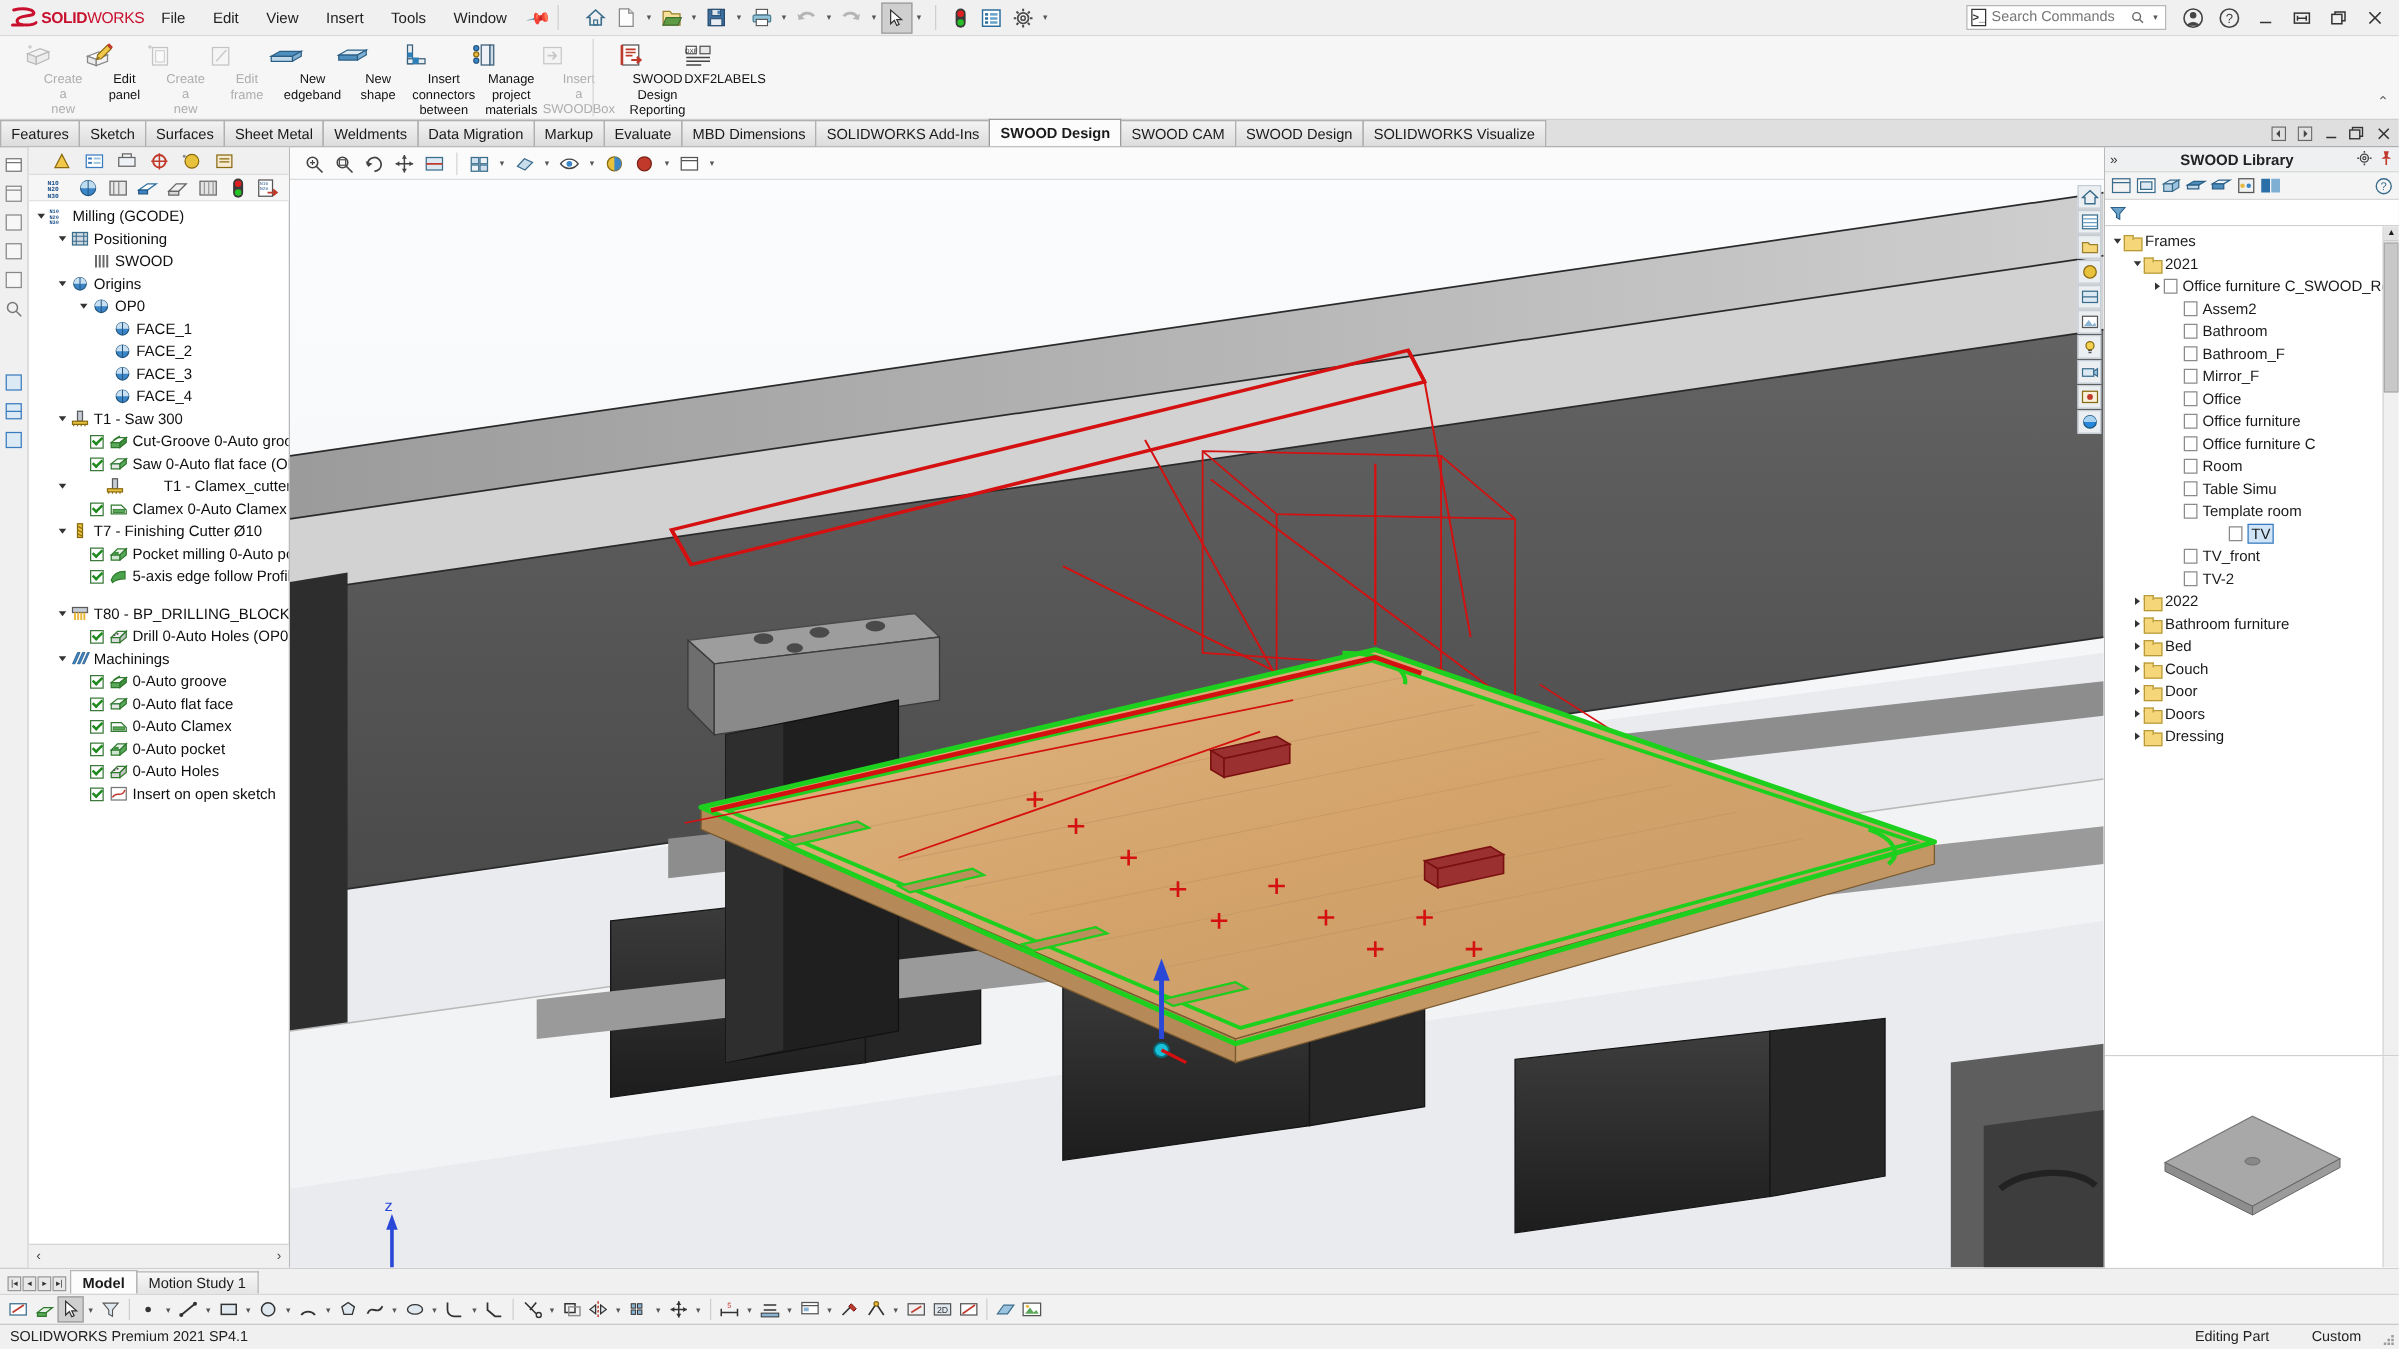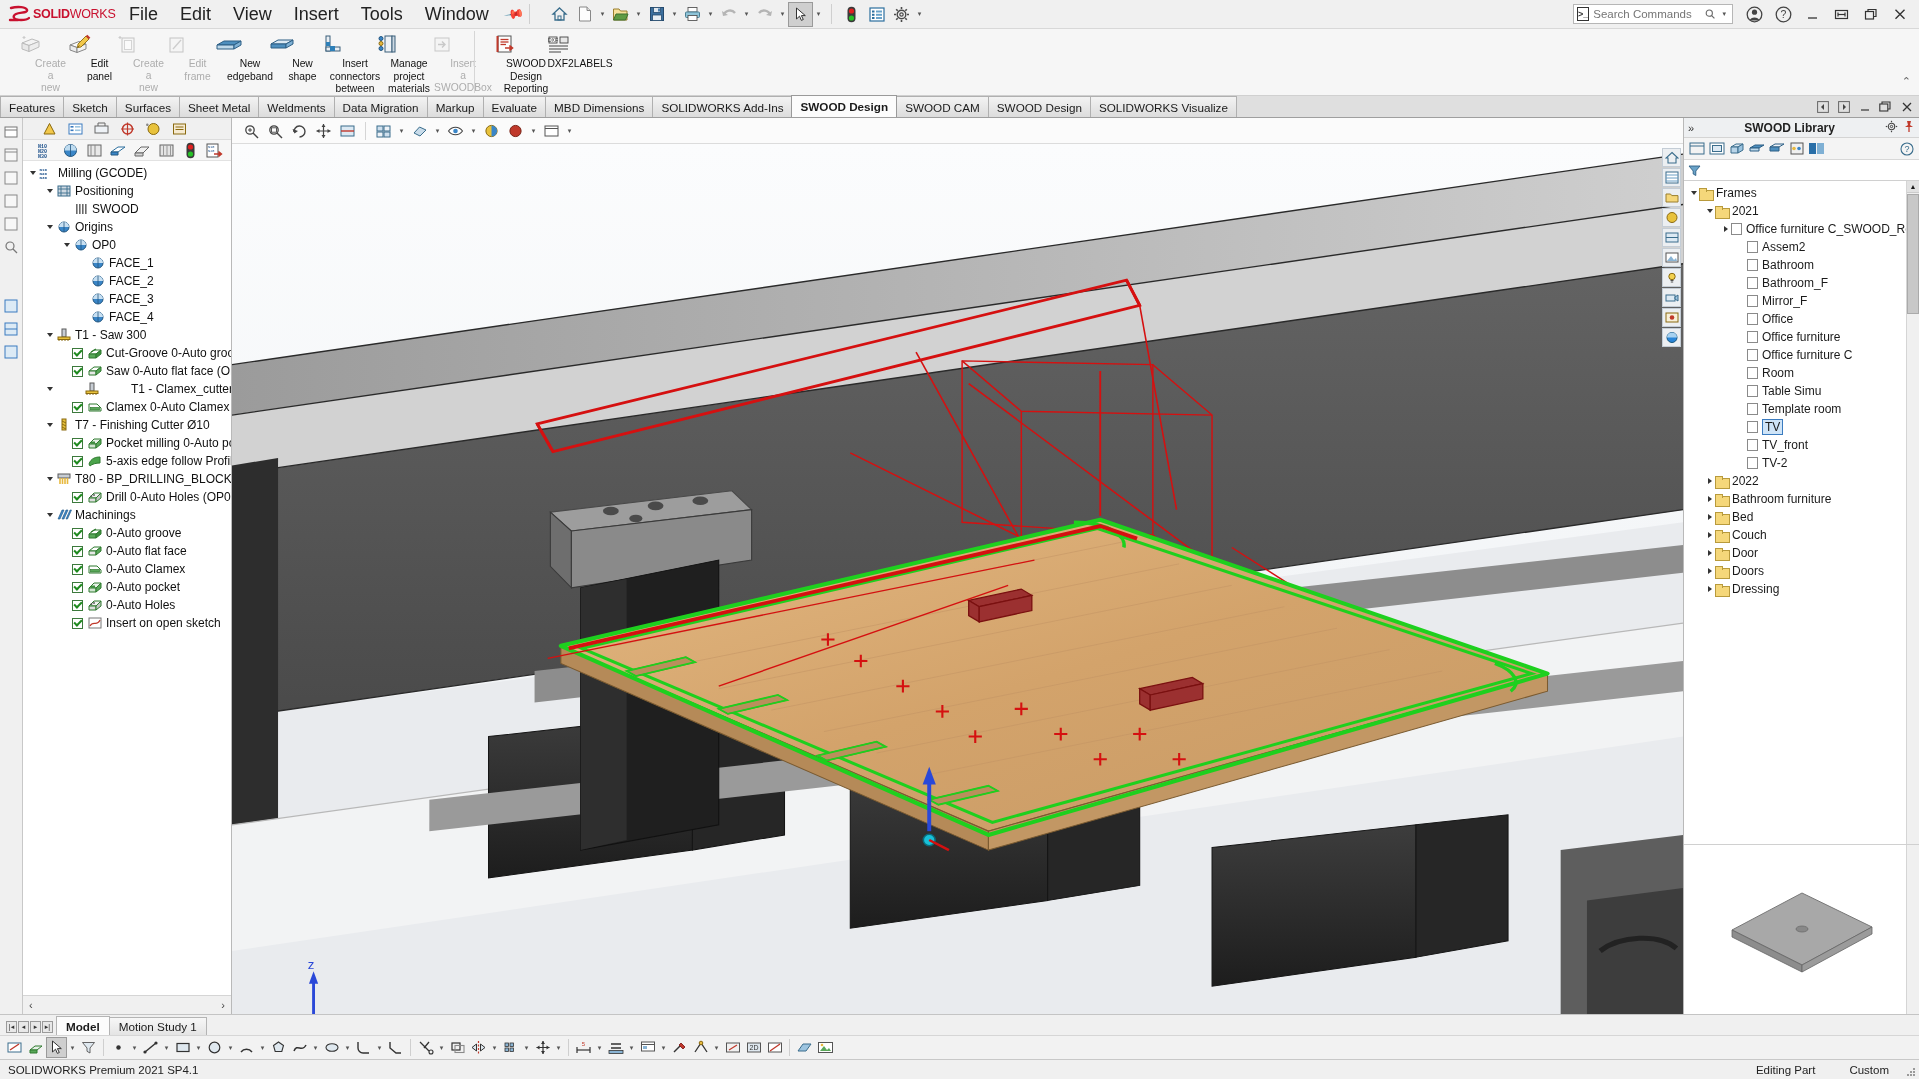--- a/index.html
+++ b/index.html
@@ -15,21 +15,21 @@
 
   
   .titlebar {
     height:29px; background:#f0f0f0; display:flex; align-items:center;
     border-bottom:1px solid #d8d8d8; position:relative; flex:0 0 29px;
   }
   .sw-logo { display:flex; align-items:center; padding-left:8px; width:118px; }
   .sw-logo .sw1 { color:#c8102e; font-weight:bold; font-size:12.5px; letter-spacing:-0.3px; margin-left:3px;}
   .sw-logo .sw2 { color:#c8102e; font-weight:normal; font-size:12.5px; letter-spacing:-0.3px;}
   .menubar { display:flex; align-items:center; gap:0px; }
-  .menubar .mi { padding:3px 11px; font-size:18px; color:#222; cursor:default; }
+  .menubar .mi { padding:3px 11px; font-size:12px; color:#222; cursor:default; }
   .pin { margin-left:6px; color:#555; font-size:13px; transform:rotate(35deg); }
   .tbdiv { width:1px; height:20px; background:#cfcfcf; margin:0 7px; }
   .qtools { display:flex; align-items:center; gap:0px; margin-left:10px;}
   .qbtn { width:25px; height:25px; display:flex; align-items:center; justify-content:center; cursor:default;}
   .caret { font-size:7px; color:#555; width:11px; text-align:center; cursor:default;}
   .qbtn.sel { background:#cfcfcf; border:1px solid #9a9a9a; }
   .doctitle {
     position:absolute; left:0; right:0; text-align:center; font-size:12.5px; color:#222;
     pointer-events:none;
   }
@@ -893,21 +893,21 @@
           <div class="trow" style="padding-left: 38px;">
             <span class="tw"></span>
             <span class="chk"></span>
             <span class="ti">
               <svg width="16" height="14" viewBox="0 0 16 14">
                 <path d="M2 10 C4 4, 9 3, 13 3 L13 9 C9 9, 5 10, 3 12 Z" fill="#4aa34a" stroke="#2f7a2f"></path>
               </svg>
             </span>
             <span class="tlabel">5-axis edge follow Profile on op</span>
           </div>
-          <div class="trow" style="padding-left: 21px;">
+          <div class="trow" style="padding-left: 21px; margin-top: 12px;">
             <span class="tw">
               <span class="tri open"></span>
             </span>
             <span class="ti">
               <svg width="16" height="14" viewBox="0 0 16 14">
                 <rect x="2" y="2" width="12" height="4" fill="#c7cdd4" stroke="#5a5a5a"></rect>
                 <g stroke="#e8b93e" stroke-width="1.6">
                   <path d="M4 6 L4 12"></path>
                   <path d="M6.5 6 L6.5 12"></path>
                   <path d="M9 6 L9 12"></path>
@@ -1514,21 +1514,21 @@
           <div class="lrow" style="padding-left: 52px;">
             <span class="tw"></span>
             <span class="fileic"></span>
             <span class="lbltxt">Table Simu</span>
           </div>
           <div class="lrow" style="padding-left: 52px;">
             <span class="tw"></span>
             <span class="fileic"></span>
             <span class="lbltxt">Template room</span>
           </div>
-          <div class="lrow sel" style="padding-left: 52px;">
+          <div class="lrow sel" style="padding-left: 52px; margin-left: 36px;">
             <span class="tw"></span>
             <span class="fileic"></span>
             <span class="lbltxt">TV</span>
           </div>
           <div class="lrow" style="padding-left: 52px;">
             <span class="tw"></span>
             <span class="fileic"></span>
             <span class="lbltxt">TV_front</span>
           </div>
           <div class="lrow" style="padding-left: 52px; text-align: center;">

